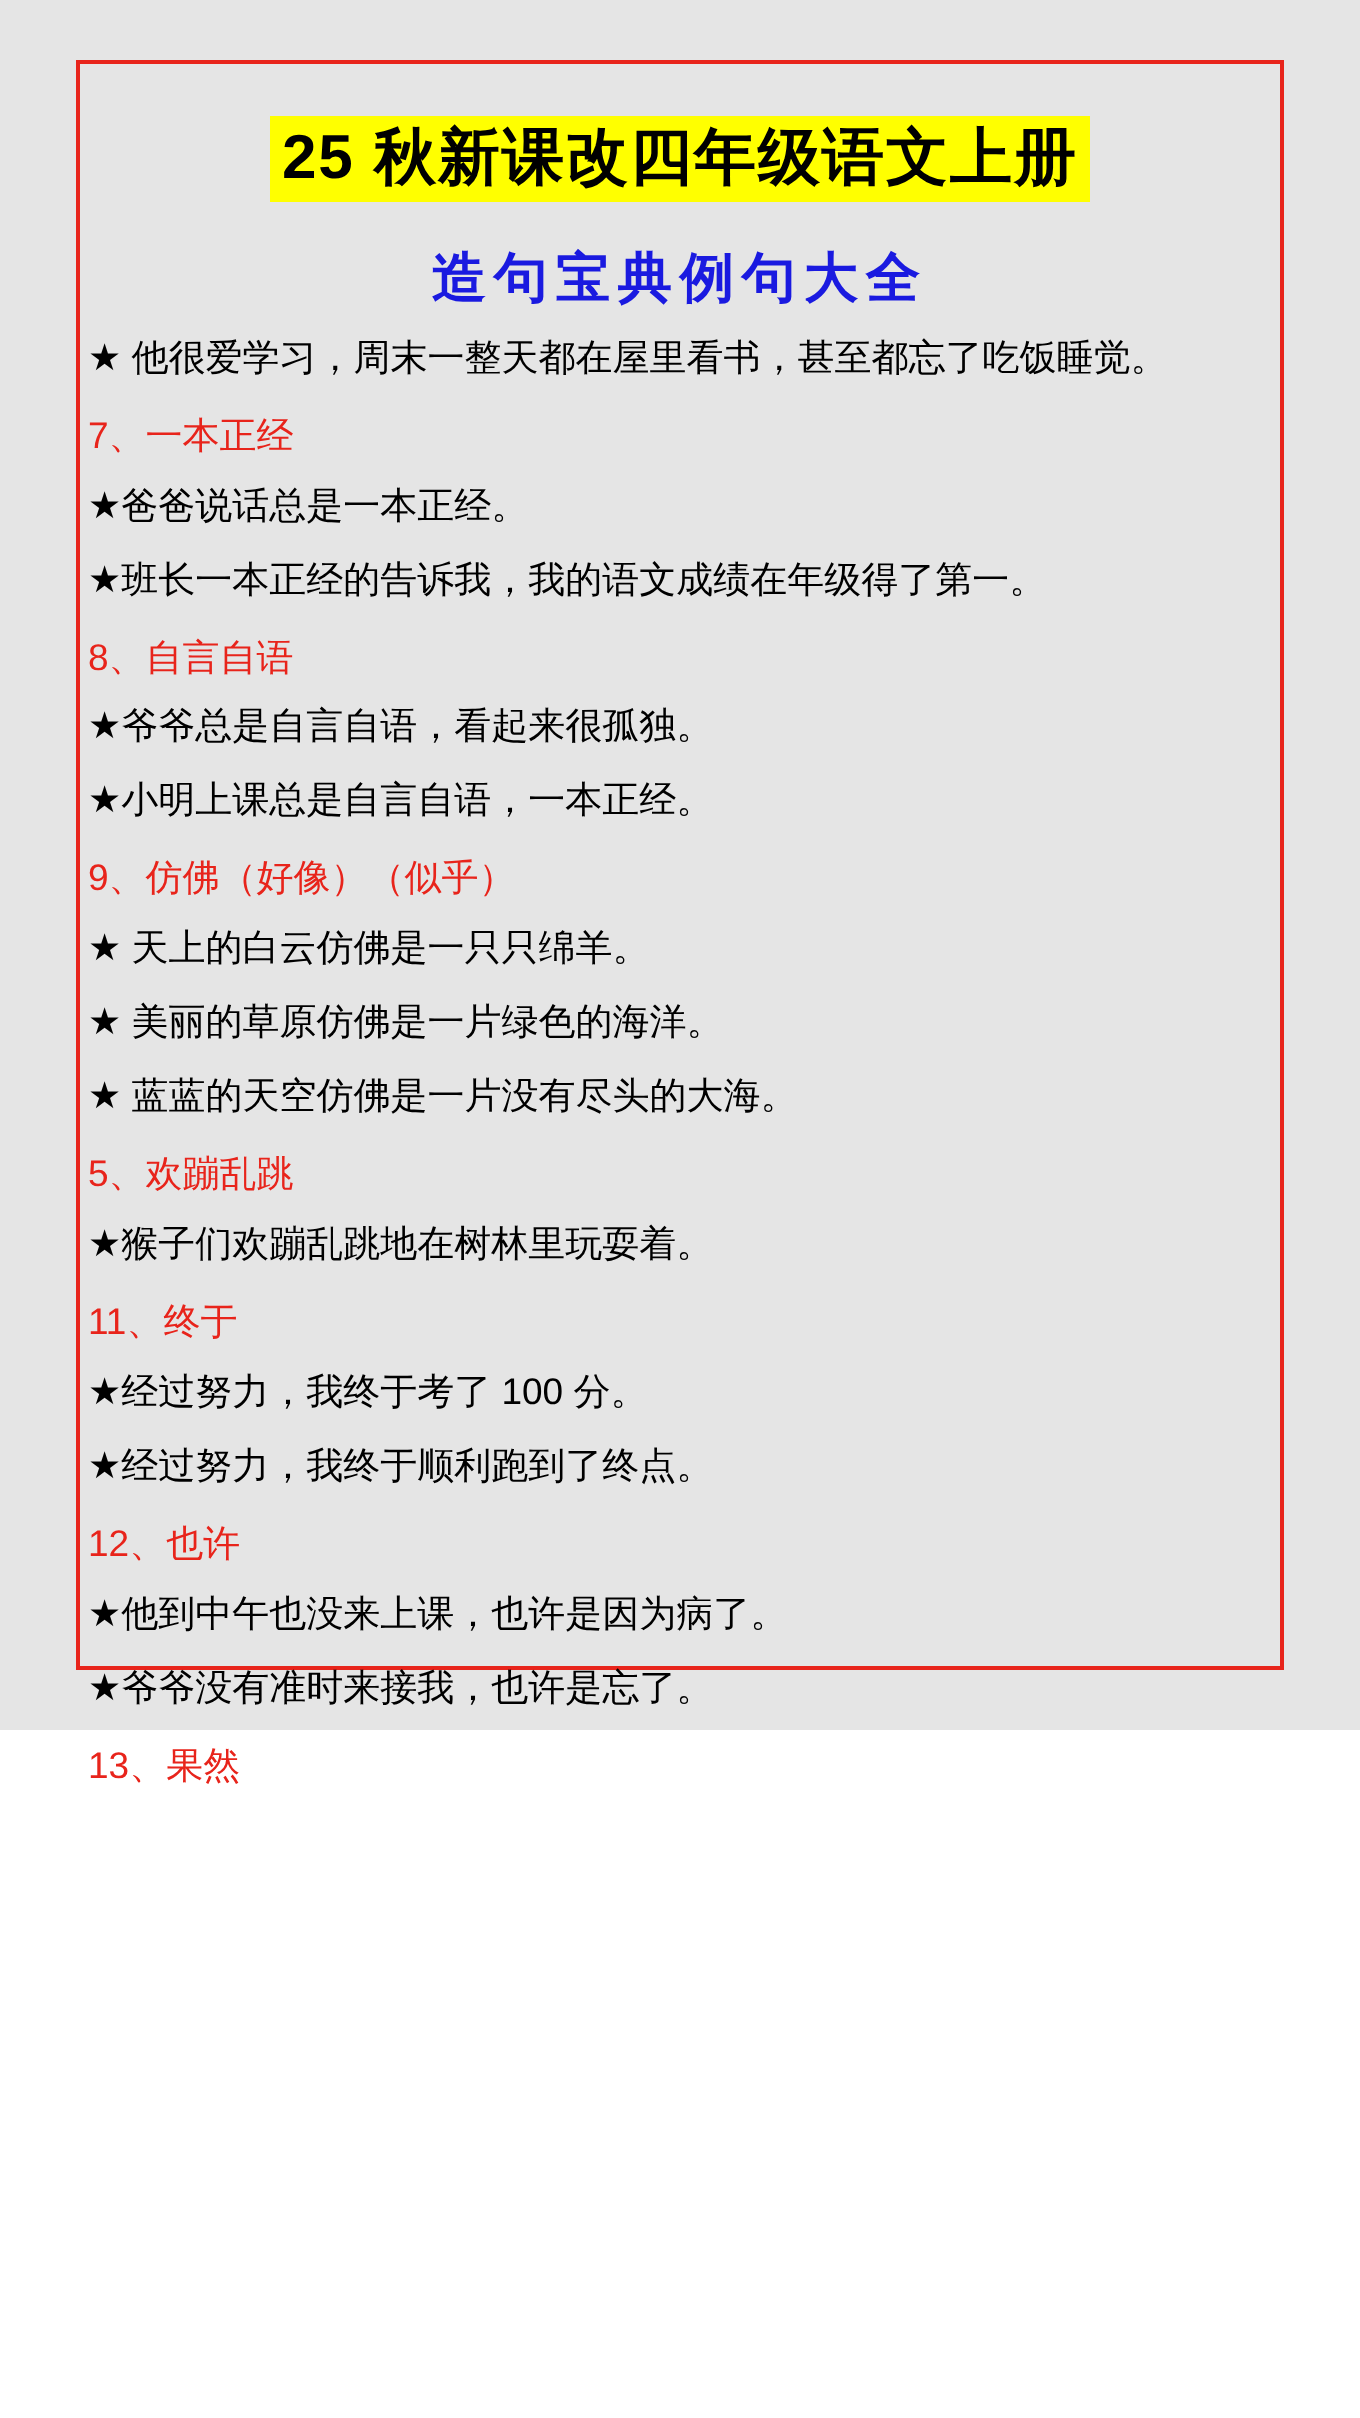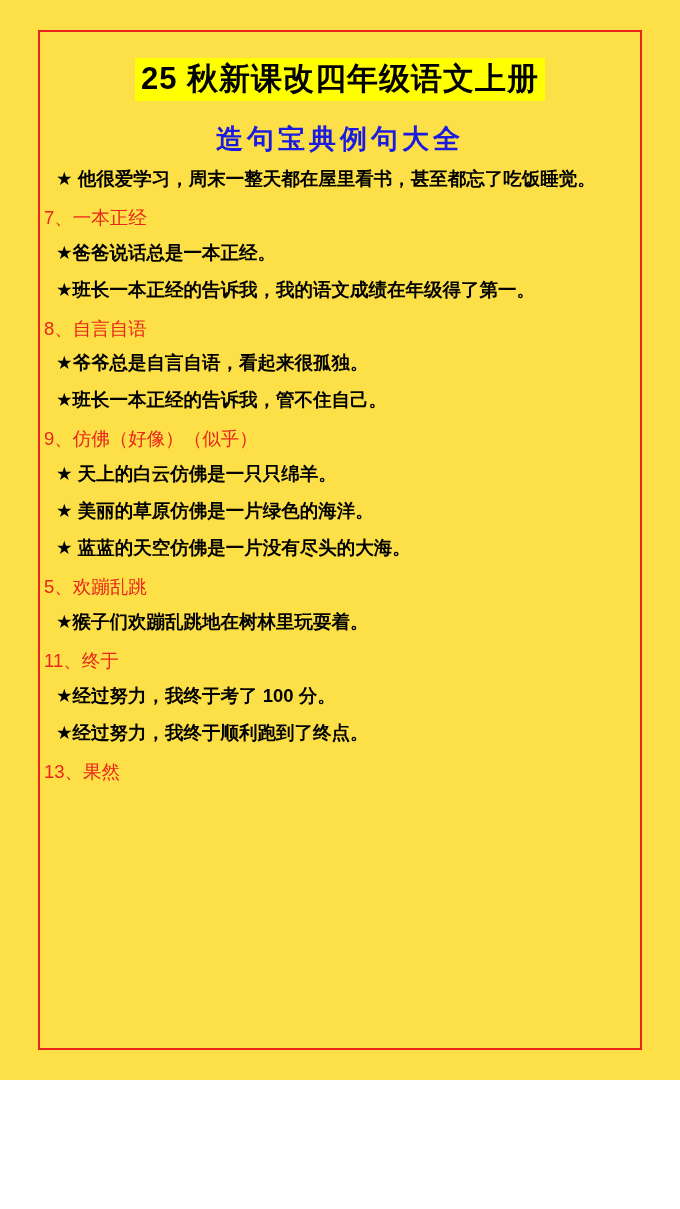--- a/index.html
+++ b/index.html
@@ -8,24 +8,24 @@
     background: #ffffff;
   }
   body {
     width: 680px;
     height: 1209px;
     font-family: "Liberation Sans", "DejaVu Sans", sans-serif;
   }
   .page {
     position: relative;
     width: 680px;
-    height: 1080px;
+    height: 865px;
     box-sizing: border-box;
     padding: 30px 22px 22px 22px;
-    background: #fde047;
+    background: #e5e5e5;
   }
   .border-frame {
     position: absolute;
     left: 38px;
     top: 30px;
     right: 38px;
     bottom: 30px;
     border: 2px solid #e8241b;
     box-sizing: border-box;
     pointer-events: none;
@@ -60,23 +60,23 @@
   .entry-head {
     color: #e8241b;
     font-weight: normal;
     font-size: 18.5px;
     margin: 11px 0 6px 0;
     line-height: 1.4;
   }
   .line {
     color: #000000;
     font-size: 18.5px;
-    font-weight: bold;
+    font-weight: normal;
     line-height: 1.62;
-    margin: 7px 12px;
+    margin: 7px 0;
   }
 </style>
 </head>
 <body>
 
 <div class="page">
   <div class="border-frame"></div>
   <div class="content">
 
     <div class="title-wrap">
@@ -89,36 +89,41 @@
           <div class="line spaced">★ 他很爱学习，周末一整天都在屋里看书，甚至都忘了吃饭睡觉。</div>
         </div>
         <div class="entry">
           <div class="entry-head">7、一本正经</div>
           <div class="line">★爸爸说话总是一本正经。</div>
           <div class="line">★班长一本正经的告诉我，我的语文成绩在年级得了第一。</div>
         </div>
         <div class="entry">
           <div class="entry-head">8、自言自语</div>
           <div class="line">★爷爷总是自言自语，看起来很孤独。</div>
-          <div class="line">★班长一本正经的告诉我，管不住自己。</div>
+          <div class="line">★小明上课总是自言自语，一本正经。</div>
         </div>
         <div class="entry">
           <div class="entry-head">9、仿佛（好像）（似乎）</div>
           <div class="line spaced">★ 天上的白云仿佛是一只只绵羊。</div>
           <div class="line spaced">★ 美丽的草原仿佛是一片绿色的海洋。</div>
           <div class="line spaced">★ 蓝蓝的天空仿佛是一片没有尽头的大海。</div>
         </div>
         <div class="entry">
           <div class="entry-head">5、欢蹦乱跳</div>
           <div class="line">★猴子们欢蹦乱跳地在树林里玩耍着。</div>
         </div>
         <div class="entry">
           <div class="entry-head">11、终于</div>
           <div class="line">★经过努力，我终于考了 100 分。</div>
           <div class="line">★经过努力，我终于顺利跑到了终点。</div>
         </div>
         <div class="entry">
+          <div class="entry-head">12、也许</div>
+          <div class="line">★他到中午也没来上课，也许是因为病了。</div>
+          <div class="line">★爷爷没有准时来接我，也许是忘了。</div>
+        </div>
+        <div class="entry">
           <div class="entry-head">13、果然</div>
         </div>
       </div>
 
   </div>
 </div>
 
 </body></html>

